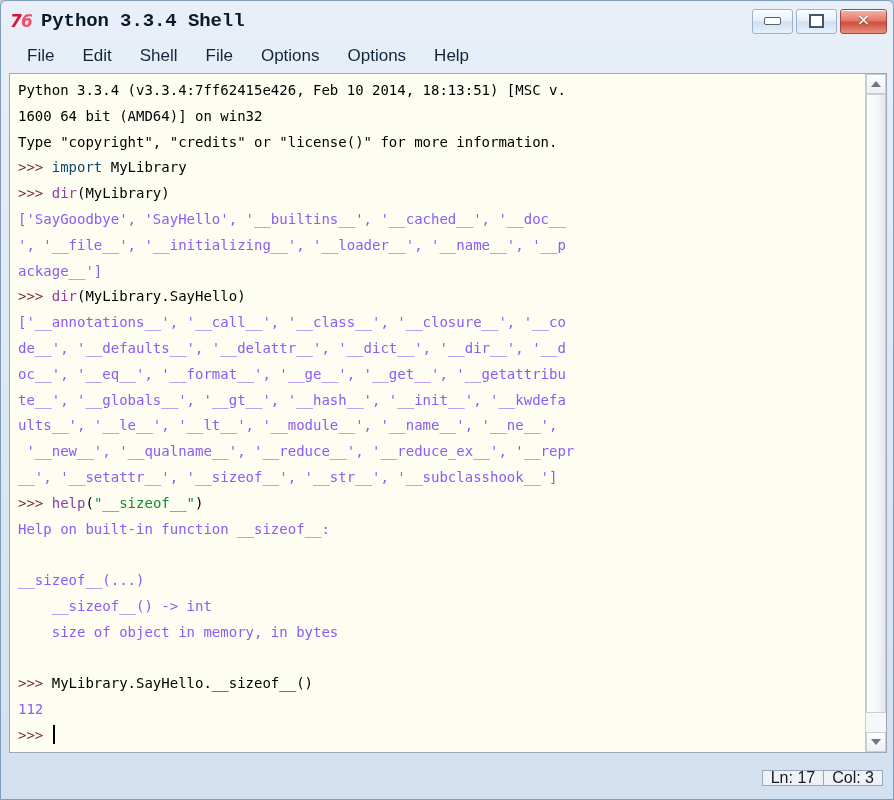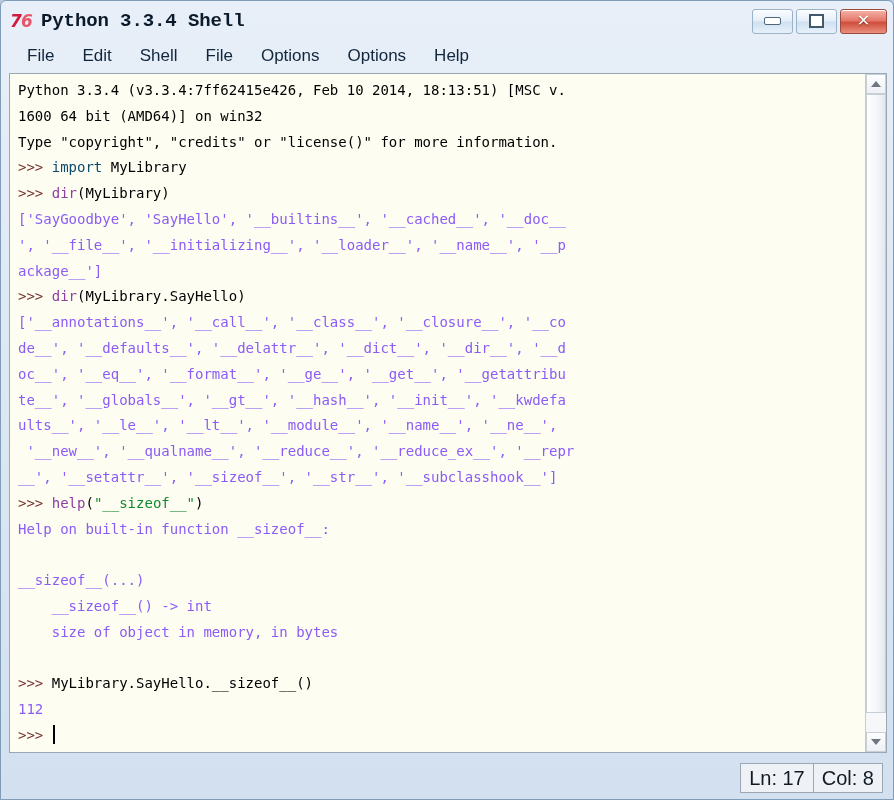--- a/index.html
+++ b/index.html
@@ -219,27 +219,27 @@
     height: 34px;
     display: flex;
     align-items: center;
     justify-content: flex-end;
     padding-right: 2px;
     box-sizing: border-box;
   }
   .status-cell {
     border: 1px solid #9ba7b5;
     background: #eef2f7;
-    height: 30px;
+    height: 16px;
     min-width: 58px;
     display: flex;
     align-items: center;
     justify-content: center;
     padding: 0 8px;
-    font-size: 20px;
+    font-size: 16px;
     color: #121a24;
     box-sizing: border-box;
     font-family: "Liberation Sans", sans-serif;
     white-space: nowrap;
   }
   .status-cell + .status-cell { border-left: none; }
 </style>
 </head>
 <body>
 
@@ -286,16 +286,16 @@
         <div id="sb-thumb" style="top: 0%; height: 97%;"></div>
       </div>
       <div class="sb-btn">
         <span class="sb-arrow down"></span>
       </div>
     </div>
   </div>
 
   <div id="statusbar">
     <div class="status-cell">Ln: 17</div>
-    <div class="status-cell">Col: 8</div>
+    <div class="status-cell">Col: 3</div>
   </div>
 
 </div>
 
 </body></html>

